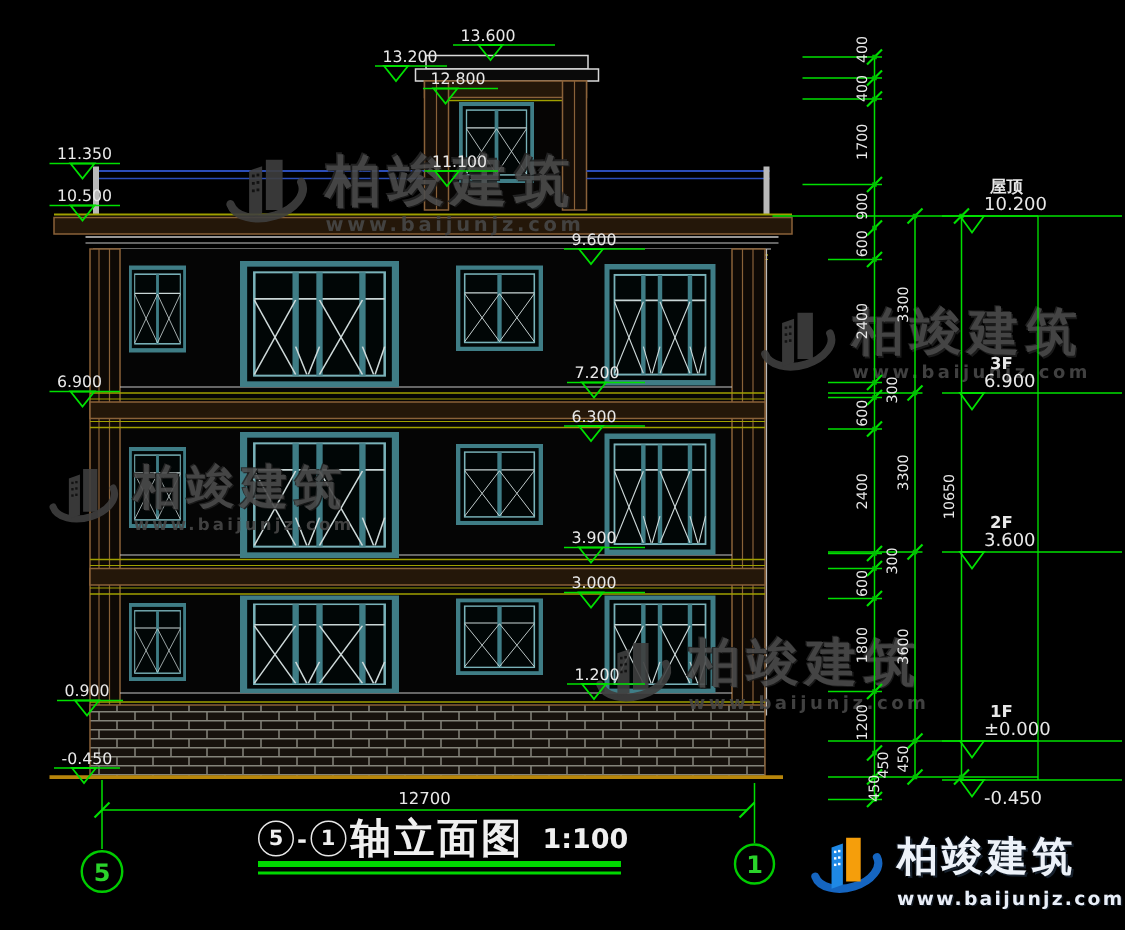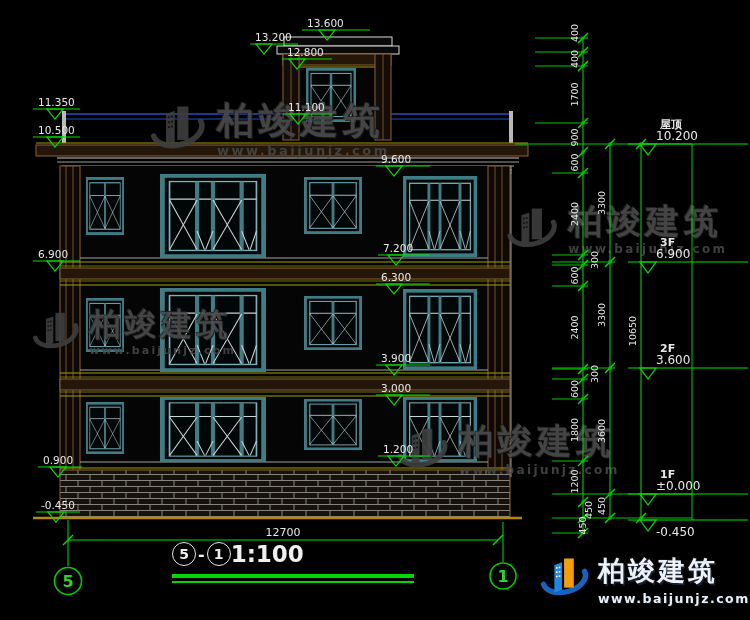--- a/index.html
+++ b/index.html
@@ -19,21 +19,21 @@
   .wm .site{font-size:13px;font-weight:bold;letter-spacing:2.5px;margin-top:3px;color:#474747;}
 
   
   #titleRow{position:absolute;left:172px;top:541px;display:flex;align-items:center;
             color:#efefef;z-index:12;}
   .circleNum{display:inline-flex;width:22px;height:22px;border:1.5px solid #e8e8e8;
              border-radius:50%;align-items:center;justify-content:center;
              font-size:14px;font-weight:bold;flex:0 0 auto;}
   .titleDash{font-weight:bold;font-size:16px;margin:0 2px;}
   .titleName{font-size:27px;font-weight:bold;letter-spacing:2px;margin-left:3px;white-space:nowrap;}
-  .titleScale{font-size:23px;font-weight:bold;}
+  .titleScale{font-size:18px;font-weight:bold;margin-left:12px;}
   .uline{position:absolute;left:172px;width:242px;background:#00d800;z-index:12;}
   #uline1{top:574px;height:4px;}
   #uline2{top:581px;height:2px;}
 
   
   #footerLogo{position:absolute;left:536px;top:549px;display:flex;align-items:center;
               gap:8px;z-index:9;}
   #footerLogo .logo{width:54px;height:60px;}
   #footerLogo .tx{display:flex;flex-direction:column;}
   #footerLogo .brand{font-size:27px;font-weight:bold;letter-spacing:3px;color:#edf2f9;
@@ -237,20 +237,21 @@
     <div class="tx">
       <span class="brand">柏竣建筑</span>
       <span class="site">www.baijunjz.com</span>
     </div>
   </div>
 
   <div id="titleRow">
     <span class="circleNum">5</span>
     <span class="titleDash">-</span>
     <span class="circleNum">1</span>
+    <span class="titleName">轴立面图</span>
     <span class="titleScale">1:100</span>
   </div>
   <div id="uline1" class="uline"></div>
   <div id="uline2" class="uline"></div>
 
   <div id="footerLogo">
     <svg class="logo">
         <use href="#logoC" width="54" height="60"></use>
       </svg>
     <div class="tx">

